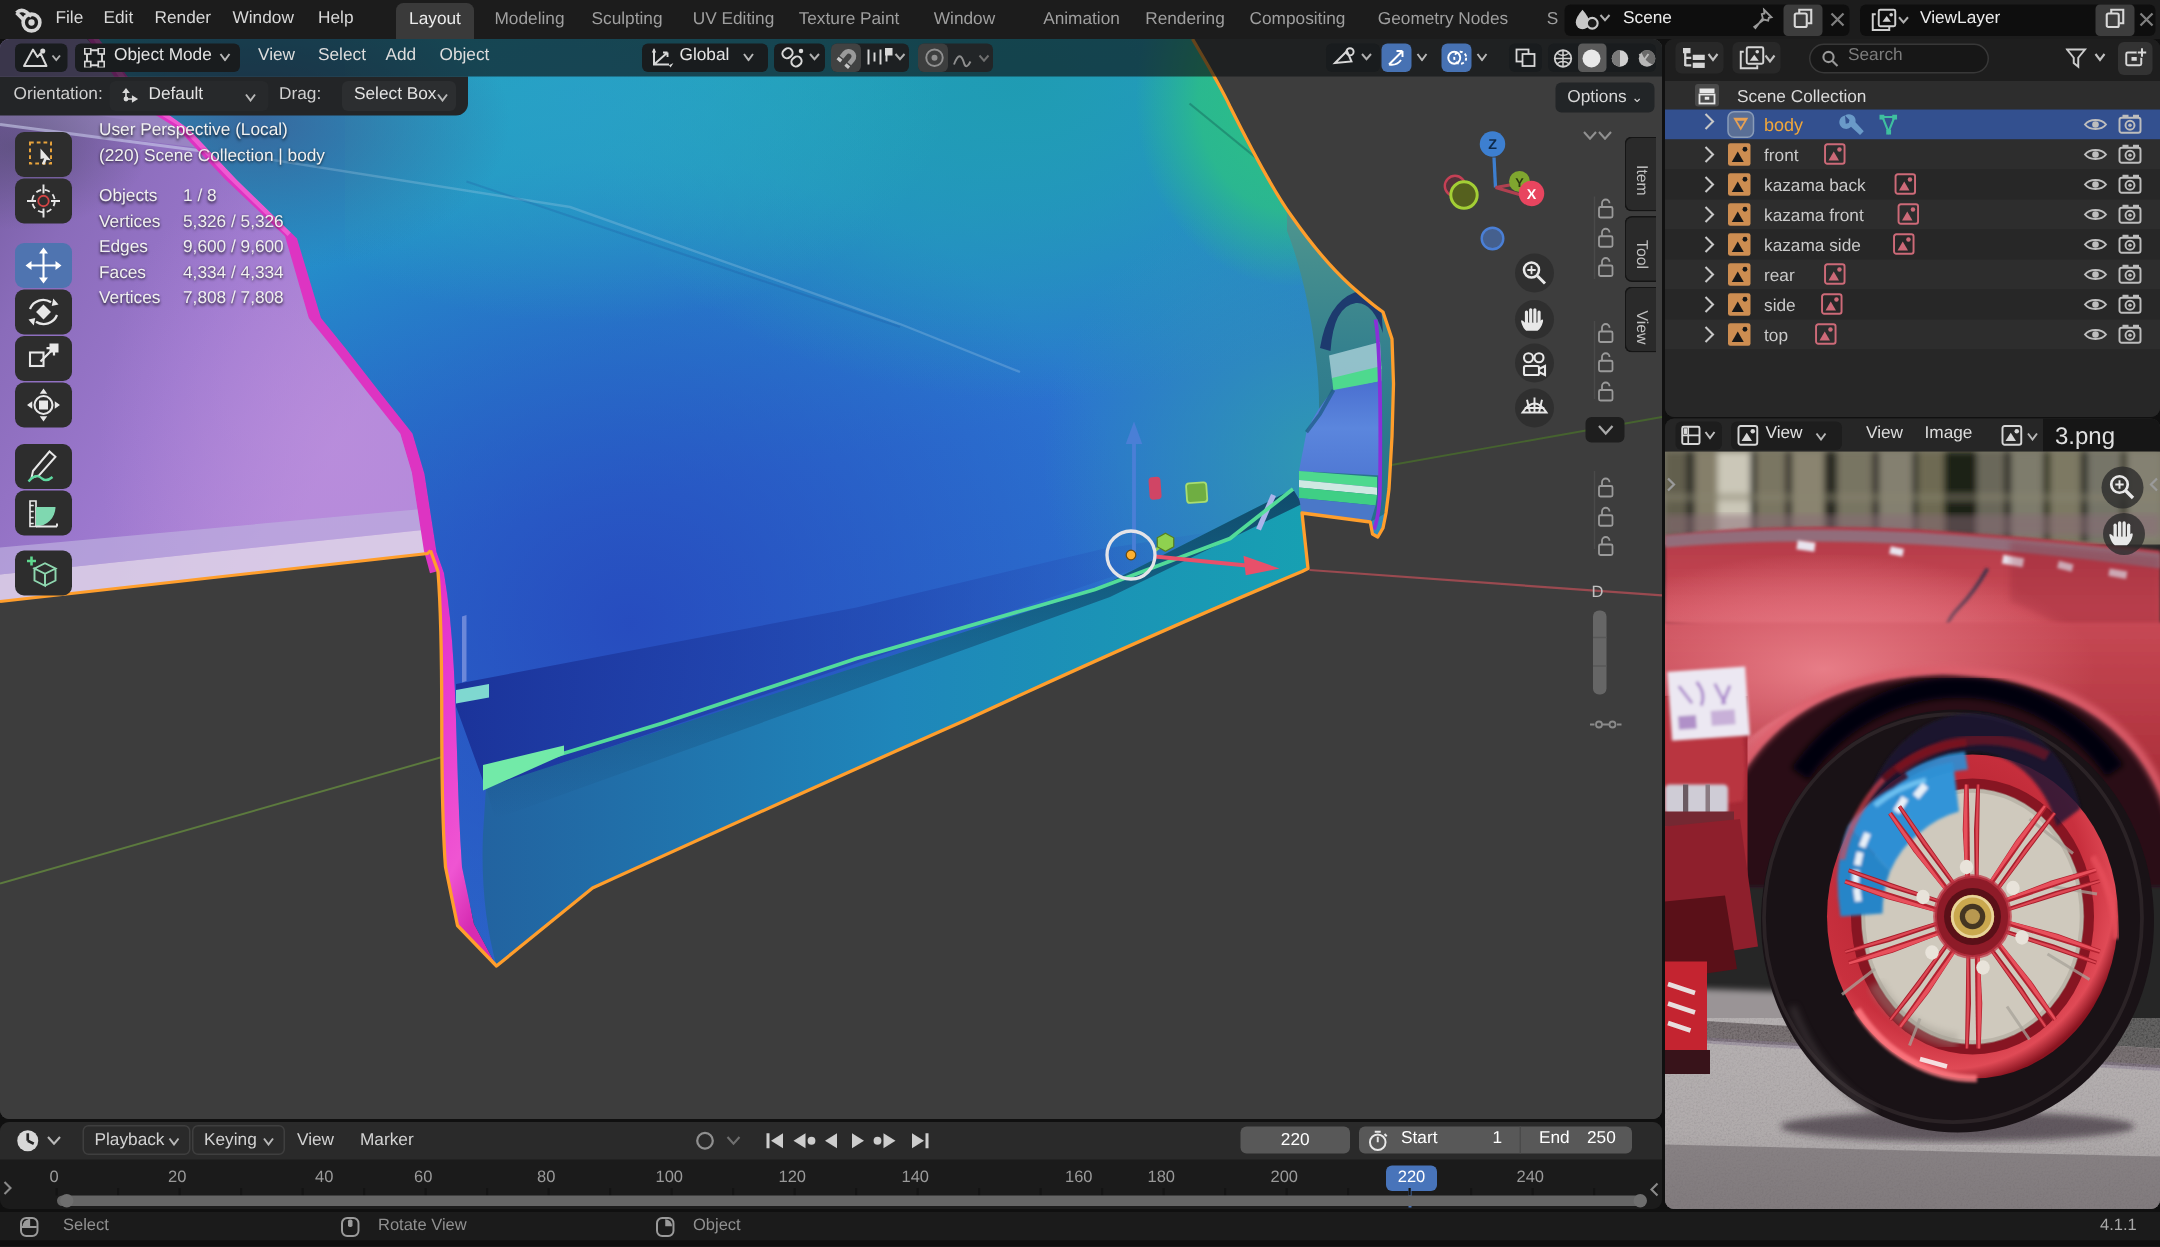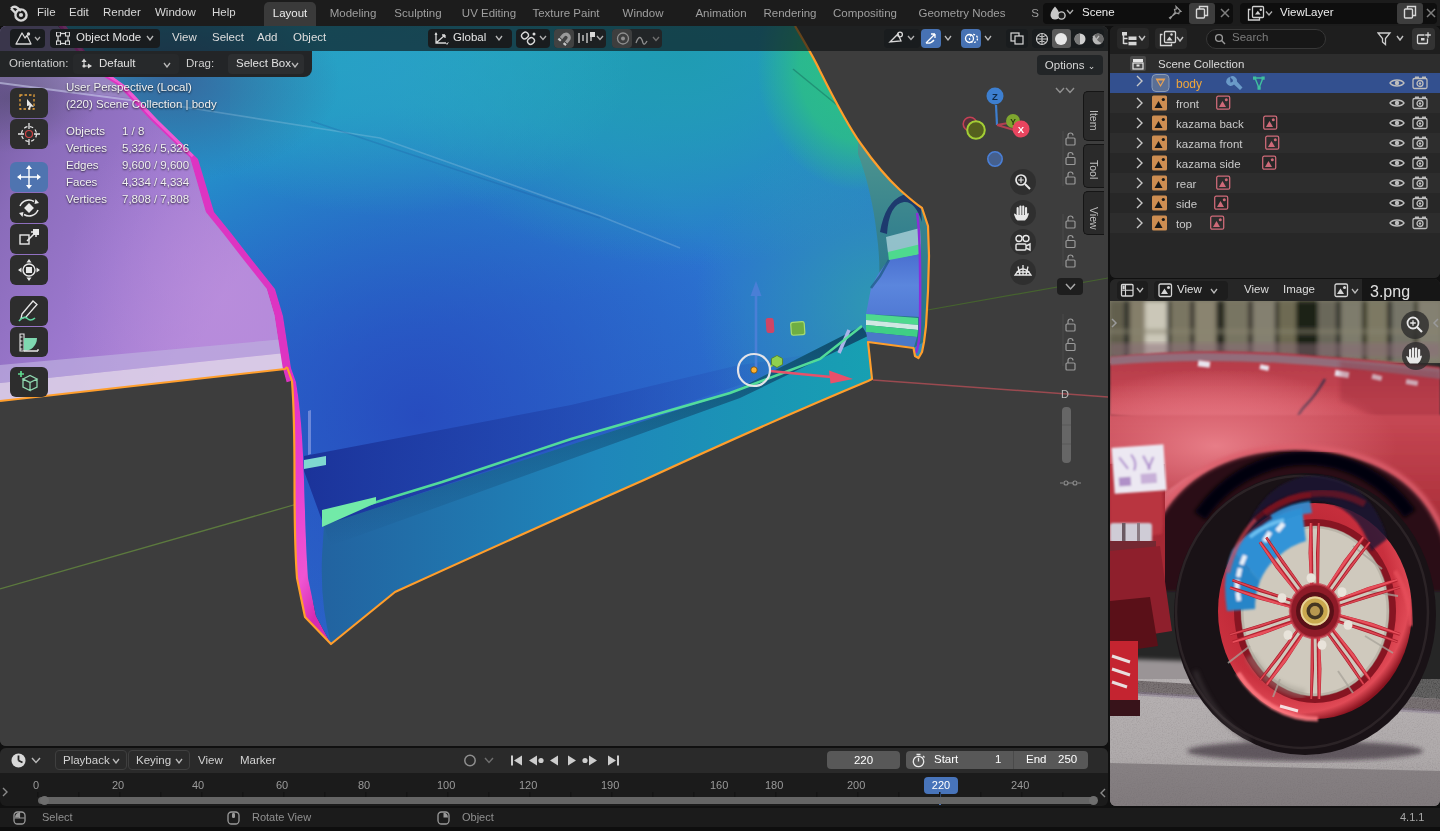--- a/index.html
+++ b/index.html
@@ -983,26 +983,26 @@
         <path d="M7.5,8.5 L7.5,4.8 M5.5,1.5 h4 M12,3 l1.5,1.5" stroke="#e8e8e8" stroke-width="1.3"></path>
       </svg>
       <div style="position:absolute;left:934px;top:5px;font-size:11.5px;color:#ffffff">Start</div>
       <div style="position:absolute;left:995px;top:5px;font-size:11.5px;color:#ffffff">1</div>
       <div style="position:absolute;left:1013px;top:3px;width:1px;height:18px;background:#4a4a4a"></div>
       <div style="position:absolute;left:1026px;top:5px;font-size:11.5px;color:#ffffff">End</div>
       <div style="position:absolute;left:1058px;top:5px;font-size:11.5px;color:#ffffff">250</div>
     </div>
     <div class="tlnum" style="left:33px">0</div>
     <div class="tlnum" style="left:112px">20</div>
-    <div class="tlnum" style="left:192px">40</div>
+    <div class="tlnum" style="left:210px">40</div>
     <div class="tlnum" style="left:276px">60</div>
     <div class="tlnum" style="left:358px">80</div>
     <div class="tlnum" style="left:437px">100</div>
     <div class="tlnum" style="left:519px">120</div>
-    <div class="tlnum" style="left:601px">190</div>
+    <div class="tlnum" style="left:601px">140</div>
     <div class="tlnum" style="left:710px">160</div>
     <div class="tlnum" style="left:765px">180</div>
     <div class="tlnum" style="left:847px">200</div>
     <div class="tlnum" style="left:1011px">240</div>
     <div style="position:absolute;left:924px;top:29px;width:34px;height:17px;background:#4874ba;border-radius:4px;color:#fff;font-size:11px;text-align:center;line-height:17px">220</div>
     <div style="position:absolute;left:939px;top:46px;width:2px;height:11px;background:#4874ba"></div>
     <svg class="abs" style="left:0;top:44px" width="1108" height="6" viewBox="0 0 1108 6">
         <rect x="37" y="0" width="1.5" height="5" fill="#141414"></rect>
         <rect x="78" y="0" width="1.5" height="5" fill="#141414"></rect>
         <rect x="119" y="0" width="1.5" height="5" fill="#141414"></rect>

